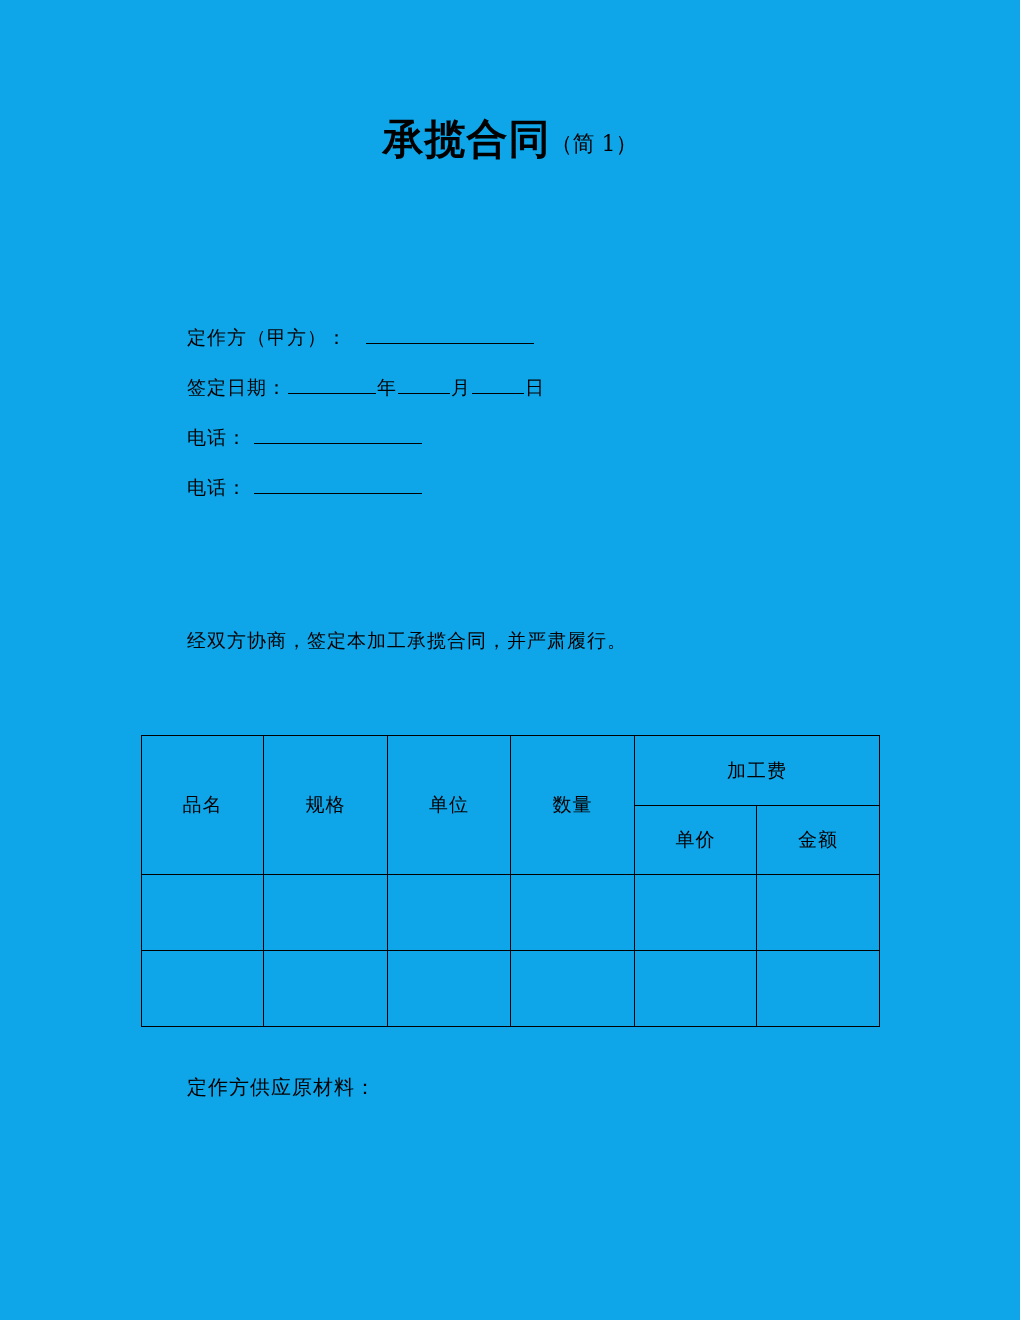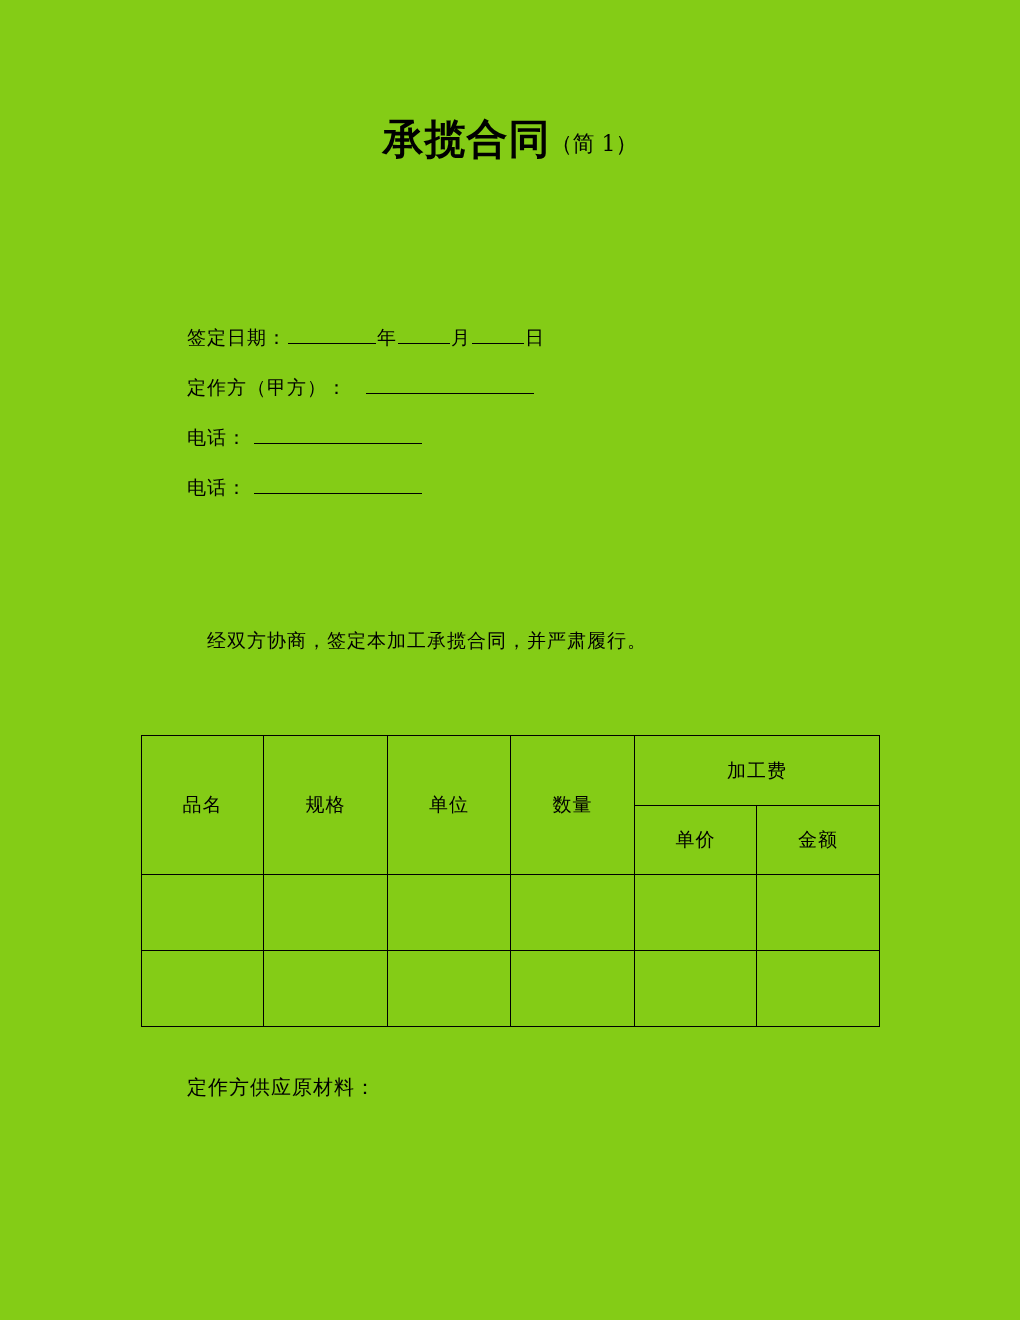--- a/index.html
+++ b/index.html
@@ -15,21 +15,21 @@
     color: #000000;
     overflow: hidden;
   }
 
   .page {
     position: absolute;
     left: 0;
     top: 0;
     width: 1020px;
     height: 1320px;
-    background: #84cc16;
+    background: #0ea5e9;
   }
 
   
   .title-block {
     position: absolute;
     left: 0;
     top: 112px;
     width: 1020px;
     text-align: center;
     white-space: nowrap;
@@ -85,21 +85,20 @@
 
   
   .para {
     position: absolute;
     left: 187px;
     top: 628px;
     font-family: "DejaVu Serif", "Liberation Serif", serif;
     font-size: 19px;
     letter-spacing: 1px;
     white-space: nowrap;
-    margin-left: 20px;
   }
 
   
   .goods-table {
     position: absolute;
     left: 141px;
     top: 735px;
     width: 738px;
     border-collapse: collapse;
     table-layout: fixed;
@@ -143,25 +142,25 @@
 
 <div class="page">
 
   <div class="title-block">
     <span class="title-main">承揽合同</span><span class="title-sub">（简 1）</span>
   </div>
 
   <div class="form-block">
 
     <div class="form-row">
+      <span class="lbl">定作方（甲方）：</span><span class="gap-lead"></span><span class="rule w-long"></span>
+    </div>
+
+    <div class="form-row">
       <span class="lbl">签定日期：</span><span class="rule w-date"></span><span class="lbl">年</span><span class="rule w-small"></span><span class="lbl">月</span><span class="rule w-small"></span><span class="lbl">日</span>
-    </div>
-
-    <div class="form-row">
-      <span class="lbl">定作方（甲方）：</span><span class="gap-lead"></span><span class="rule w-long"></span>
     </div>
 
     <div class="form-row">
       <span class="lbl">电话：</span><span class="gap-lead-sm"></span><span class="rule w-long"></span>
     </div>
 
 
     <div class="form-row">
       <span class="lbl">电话：</span><span class="gap-lead-sm"></span><span class="rule w-long"></span>
     </div>

